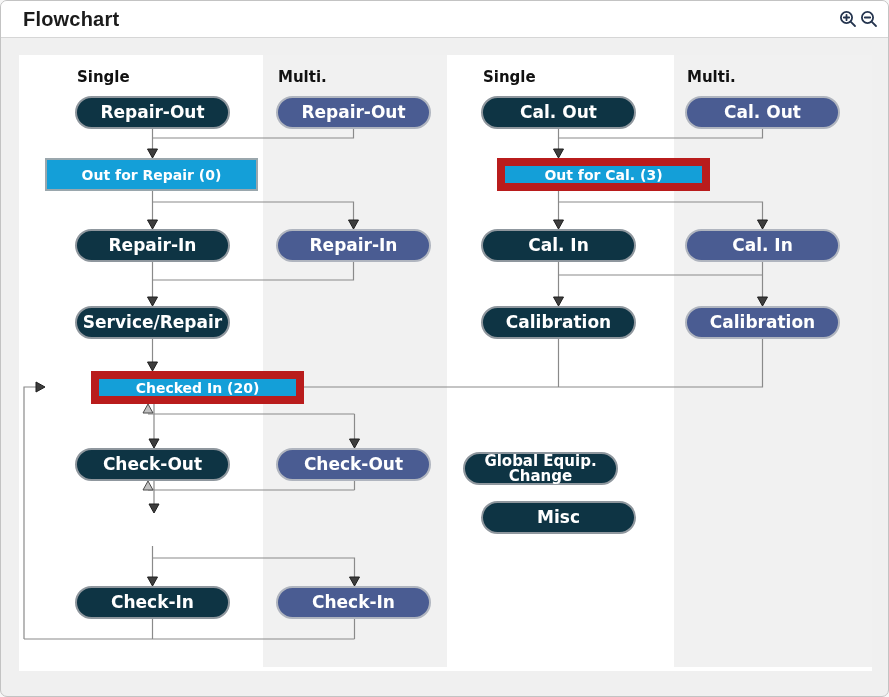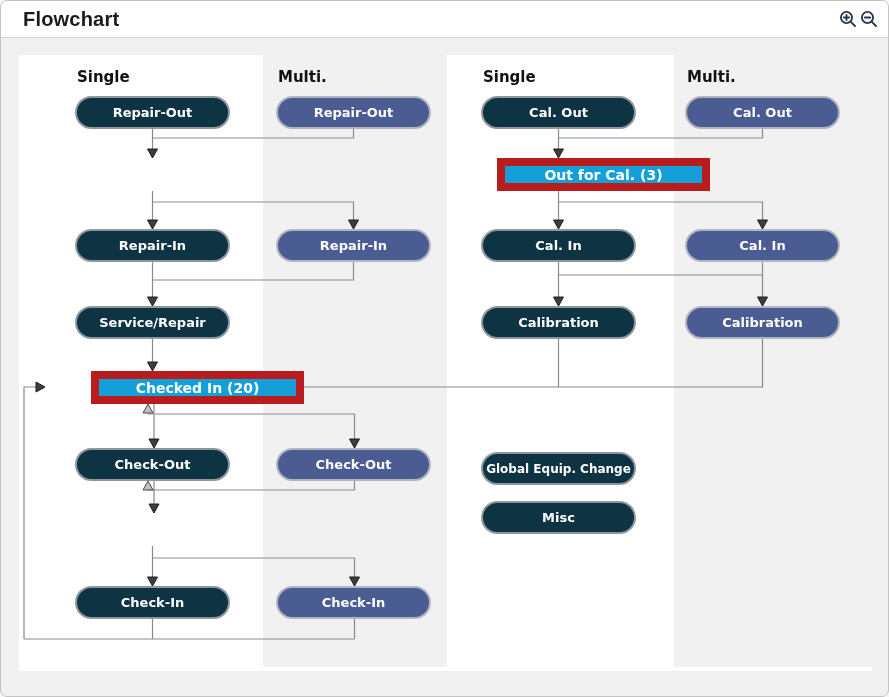--- a/index.html
+++ b/index.html
@@ -23,21 +23,21 @@
   .stripe { position:absolute; top:0; height:612px; background:#f1f1f1; }
   .stripe.s1 { left:244px; width:184px; }
   .stripe.s2 { left:655px; width:198px; }
   .colhead {
     position:absolute; width:150px; 
     font-size:15px; font-weight:bold; color:#111; top:13px; height:19px;
     font-family:"DejaVu Sans", sans-serif;
   }
   .node {
     position:absolute; display:flex; align-items:center; justify-content:center;
-    color:#fff; font-weight:bold; font-size:13px; text-align:center;
+    color:#fff; font-weight:bold; font-size:17px; text-align:center;
     font-family:"DejaVu Sans", sans-serif; cursor:pointer; line-height:1;
   }
   .pill { width:155px; height:33px; border-radius:17px; }
   .pill.dark  { background:#0e3444; border:2px solid #8f979e; }
   .pill.multi { background:#4a5c92; border:2px solid #b0b5bf; }
   .status { width:213px; height:33px; background:#149fd8; font-size:14px; }
   .status.plain { border:2px solid #9aa7ad; }
   .status.hl    { border:8px solid #b91c1c;margin-left:46px; }
   svg.wires { position:absolute; left:0; top:0; pointer-events:none; }
   .wire { fill:none; stroke:#8a8a8a; stroke-width:1.2; }
@@ -114,34 +114,35 @@
       <polygon class="ad" points="248,327 248,337 239,332"></polygon>
     </svg>
 
     <div class="colhead" style="left:58px">Single</div>
     <div class="colhead" style="left:259px">Multi.</div>
     <div class="colhead" style="left:464px">Single</div>
     <div class="colhead" style="left:668px">Multi.</div>
 
     <div class="node pill dark" style="left:56px;  top:41px">Repair-Out</div>
     <div class="node pill multi" style="left:257px; top:41px">Repair-Out</div>
+    <div class="node status plain" style="left:26px; top:103px">Out for Repair (0)</div>
     <div class="node pill dark" style="left:56px;  top:174px">Repair-In</div>
     <div class="node pill multi" style="left:257px; top:174px">Repair-In</div>
     <div class="node pill dark" style="left:56px;  top:251px">Service/Repair</div>
     <div class="node status hl" style="left:26px;  top:316px">Checked In (20)</div>
     <div class="node pill dark" style="left:56px;  top:393px">Check-Out</div>
     <div class="node pill multi" style="left:257px; top:393px">Check-Out</div>
     <div class="node pill dark" style="left:56px;  top:531px">Check-In</div>
     <div class="node pill multi" style="left:257px; top:531px">Check-In</div>
 
     <div class="node pill dark" style="left:462px; top:41px">Cal. Out</div>
     <div class="node pill multi" style="left:666px; top:41px">Cal. Out</div>
     <div class="node status hl" style="left:432px; top:103px">Out for Cal. (3)</div>
     <div class="node pill dark" style="left:462px; top:174px">Cal. In</div>
     <div class="node pill multi" style="left:666px; top:174px">Cal. In</div>
     <div class="node pill dark" style="left:462px; top:251px">Calibration</div>
     <div class="node pill multi" style="left:666px; top:251px">Calibration</div>
 
-    <div class="node pill dark" style="left:462px; top:397px; font-size:12px">Global Equip. Change</div>
+    <div class="node pill dark" style="left:444px; top:397px; font-size:15px">Global Equip. Change</div>
     <div class="node pill dark" style="left:462px; top:446px">Misc</div>
   </div>
 
 </div>
 
 </body></html>

